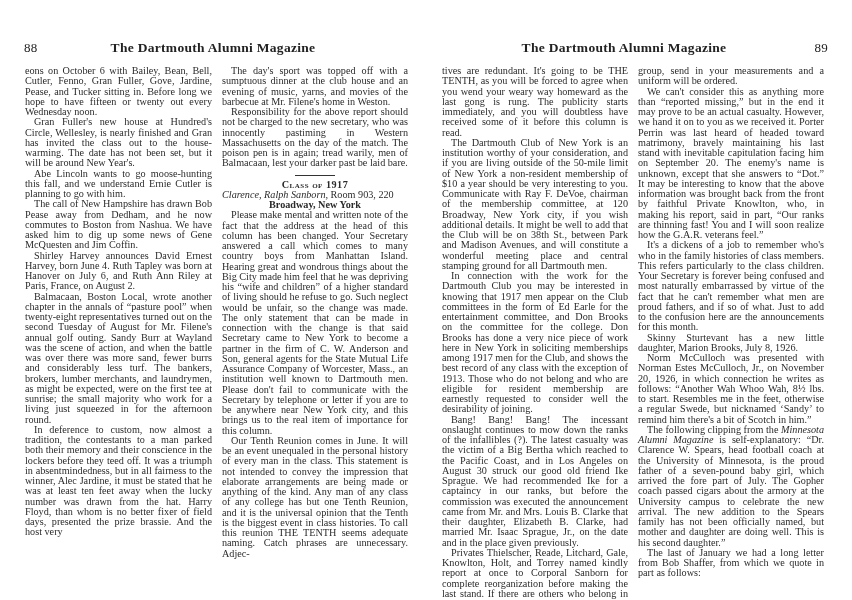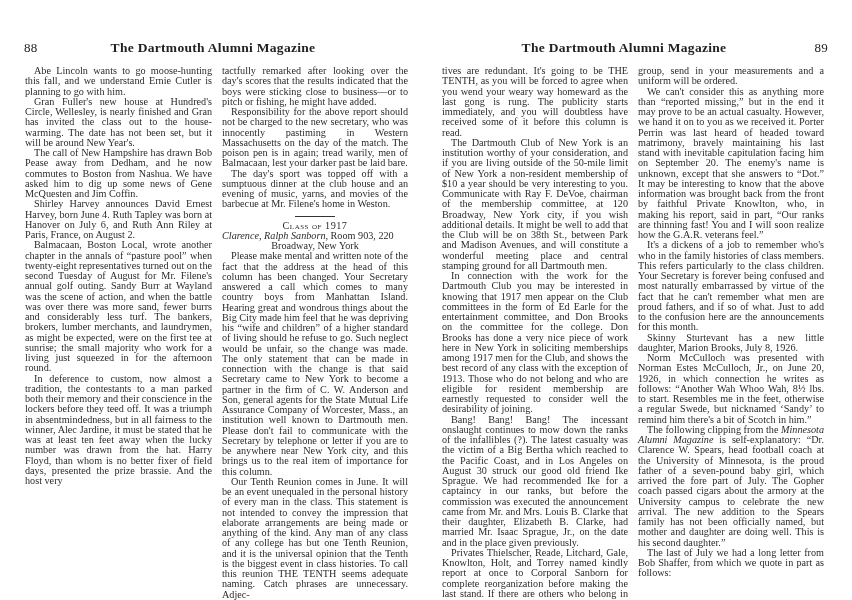--- a/index.html
+++ b/index.html
@@ -20,45 +20,45 @@
   .page.left .col.c1 { left: 25px; }
   .page.left .col.c2 { left: 222px; width: 186px; }
   .page.right .col.c3 { left: 16px; width: 186px; }
   .page.right .col.c4 { left: 212px; width: 186px; }
   .col p { margin: 0; text-indent: 9px; }
   .col p.noindent { text-indent: 0; }
   .rule { width: 40px; height: 0; border-top: 1.5px solid #333; margin: 6px auto 4px; }
   .class-heading { text-align: center; font-variant: small-caps; letter-spacing: 0.5px; margin-top: 4px; }
   .sec { text-indent: 0 !important; text-align: justify; }
   .sec em { font-style: italic; }
-  .centered { text-align: center; text-indent: 0 !important; }
+  .centered { text-align: center; text-indent: 0 !important; font-weight: bold; }
   em { font-style: italic; }
 </style>
 </head>
 <body>
 
 <div class="page left">
   <div class="header">
     <span class="pnum">88</span>
     <span class="title">The Dartmouth Alumni Magazine</span>
   </div>
 
   <div class="col c1">
+    <p class="noindent">eons on October 6 with Bailey, Bean, Bell, Cutler, Fenno, Gran Fuller, Gove, Jardine, Pease, and Tucker sitting in. Before long we hope to have fifteen or twenty out every Wednesday noon.</p>
+    <p>Gran Fuller's new house at Hundred's Circle, Wellesley, is nearly finished and Gran has invited the class out to the house-warming. The date has not been set, but it will be around New Year's.</p>
     <p>Abe Lincoln wants to go moose-hunting this fall, and we understand Ernie Cutler is planning to go with him.</p>
-    <p>Gran Fuller's new house at Hundred's Circle, Wellesley, is nearly finished and Gran has invited the class out to the house-warming. The date has not been set, but it will be around New Year's.</p>
     <p>The call of New Hampshire has drawn Bob Pease away from Dedham, and he now commutes to Boston from Nashua. We have asked him to dig up some news of Gene McQuesten and Jim Coffin.</p>
     <p>Shirley Harvey announces David Ernest Harvey, born June 4. Ruth Tapley was born at Hanover on July 6, and Ruth Ann Riley at Paris, France, on August 2.</p>
     <p>Balmacaan, Boston Local, wrote another chapter in the annals of “pasture pool” when twenty-eight representatives turned out on the second Tuesday of August for Mr. Filene's annual golf outing. Sandy Burr at Wayland was the scene of action, and when the battle was over there was more sand, fewer burrs and considerably less turf. The bankers, brokers, lumber merchants, and laundrymen, as might be expected, were on the first tee at sunrise; the small majority who work for a living just squeezed in for the afternoon round.</p>
     <p>In deference to custom, now almost a tradition, the contestants to a man parked both their memory and their conscience in the lockers before they teed off. It was a triumph in absentmindedness, but in all fairness to the winner, Alec Jardine, it must be stated that he was at least ten feet away when the lucky number was drawn from the hat. Harry Floyd, than whom is no better fixer of field days, presented the prize brassie. And the host very</p>
   </div>
 
   <div class="col c2">
-    <p class="noindent">tactfully remarked after looking over the day's scores that the results indicated that the boys were sticking close to business—or to pitch or fishing, he might have added.</p>
+    <p>The day's sport was topped off with a sumptuous dinner at the club house and an evening of music, yarns, and movies of the barbecue at Mr. Filene's home in Weston.</p>
     <p>Responsibility for the above report should not be charged to the new secretary, who was innocently pastiming in Western Massachusetts on the day of the match. The poison pen is in again; tread warily, men of Balmacaan, lest your darker past be laid bare.</p>
-    <p>The day's sport was topped off with a sumptuous dinner at the club house and an evening of music, yarns, and movies of the barbecue at Mr. Filene's home in Weston.</p>
     <div class="rule"></div>
     <p class="class-heading centered">Class of 1917</p>
     <p class="sec">
       <em>Clarence,</em>
       <em>Ralph Sanborn,</em>
       <span>Room 903, 220</span>
     </p>
     <p class="centered">Broadway, New York</p>
     <p>Please make mental and written note of the fact that the address at the head of this column has been changed. Your Secretary answered a call which comes to many country boys from Manhattan Island. Hearing great and wondrous things about the Big City made him feel that he was depriving his “wife and children” of a higher standard of living should he refuse to go. Such neglect would be unfair, so the change was made. The only statement that can be made in connection with the change is that said Secretary came to New York to become a partner in the firm of C. W. Anderson and Son, general agents for the State Mutual Life Assurance Company of Worcester, Mass., an institution well known to Dartmouth men. Please don't fail to communicate with the Secretary by telephone or letter if you are to be anywhere near New York city, and this brings us to the real item of importance for this column.</p>
     <p>Our Tenth Reunion comes in June. It will be an event unequaled in the personal history of every man in the class. This statement is not intended to convey the impression that elaborate arrangements are being made or anything of the kind. Any man of any class of any college has but one Tenth Reunion, and it is the universal opinion that the Tenth is the biggest event in class histories. To call this reunion THE TENTH seems adequate naming. Catch phrases are unnecessary. Adjec-</p>
@@ -77,17 +77,17 @@
     <p>In connection with the work for the Dartmouth Club you may be interested in knowing that 1917 men appear on the Club committees in the form of Ed Earle for the entertainment committee, and Don Brooks on the committee for the college. Don Brooks has done a very nice piece of work here in New York in soliciting memberships among 1917 men for the Club, and shows the best record of any class with the exception of 1913. Those who do not belong and who are eligible for resident membership are earnestly requested to consider well the desirability of joining.</p>
     <p>Bang! Bang! Bang! The incessant onslaught continues to mow down the ranks of the infallibles (?). The latest casualty was the victim of a Big Bertha which reached to the Pacific Coast, and in Los Angeles on August 30 struck our good old friend Ike Sprague. We had recommended Ike for a captaincy in our ranks, but before the commission was executed the announcement came from Mr. and Mrs. Louis B. Clarke that their daughter, Elizabeth B. Clarke, had married Mr. Isaac Sprague, Jr., on the date and in the place given previously.</p>
     <p><span>Privates Thielscher, Reade, Litchard, Gale, Knowlton, Holt, and Torrey named kindly report at once to Corporal Sanborn for complete reorganization before making the last stand. If there are others who belong in this </span><em>select</em><span> little</span></p>
   </div>
 
   <div class="col c4">
     <p class="noindent">group, send in your measurements and a uniform will be ordered.</p>
     <p>We can't consider this as anything more than “reported missing,” but in the end it may prove to be an actual casualty. However, we hand it on to you as we received it. Porter Perrin was last heard of headed toward matrimony, bravely maintaining his last stand with inevitable capitulation facing him on September 20. The enemy's name is unknown, except that she answers to “Dot.” It may be interesting to know that the above information was brought back from the front by faithful Private Knowlton, who, in making his report, said in part, “Our ranks are thinning fast! You and I will soon realize how the G.A.R. veterans feel.”</p>
     <p>It's a dickens of a job to remember who's who in the family histories of class members. This refers particularly to the class children. Your Secretary is forever being confused and most naturally embarrassed by virtue of the fact that he can't remember what men are proud fathers, and if so of what. Just to add to the confusion here are the announcements for this month.</p>
     <p>Skinny Sturtevant has a new little daughter, Marion Brooks, July 8, 1926.</p>
-    <p>Norm McCulloch was presented with Norman Estes McCulloch, Jr., on June 20, 1926, in which connection he writes as follows: “Another Wah Whoo Wah, 8½ lbs. to start. Resembles me in the feet, otherwise a regular Swede, but nicknamed ‘Sandy’ to remind him there's a bit of Scotch in him.”</p>
+    <p>Norm McCulloch was presented with Norman Estes McCulloch, Jr., on November 20, 1926, in which connection he writes as follows: “Another Wah Whoo Wah, 8½ lbs. to start. Resembles me in the feet, otherwise a regular Swede, but nicknamed ‘Sandy’ to remind him there's a bit of Scotch in him.”</p>
     <p><span>The following clipping from the </span><em>Minnesota Alumni Magazine</em><span> is self-explanatory: “Dr. Clarence W. Spears, head football coach at the University of Minnesota, is the proud father of a seven-pound baby girl, which arrived the fore part of July. The Gopher coach passed cigars about the armory at the University campus to celebrate the new arrival. The new addition to the Spears family has not been officially named, but mother and daughter are doing well. This is his second daughter.”</span></p>
-    <p>The last of July we had a long letter from Bob Shaffer, from which we quote in part as follows:</p>
+    <p>The last of January we had a long letter from Bob Shaffer, from which we quote in part as follows:</p>
   </div>
 </div>
 
 </body></html>

